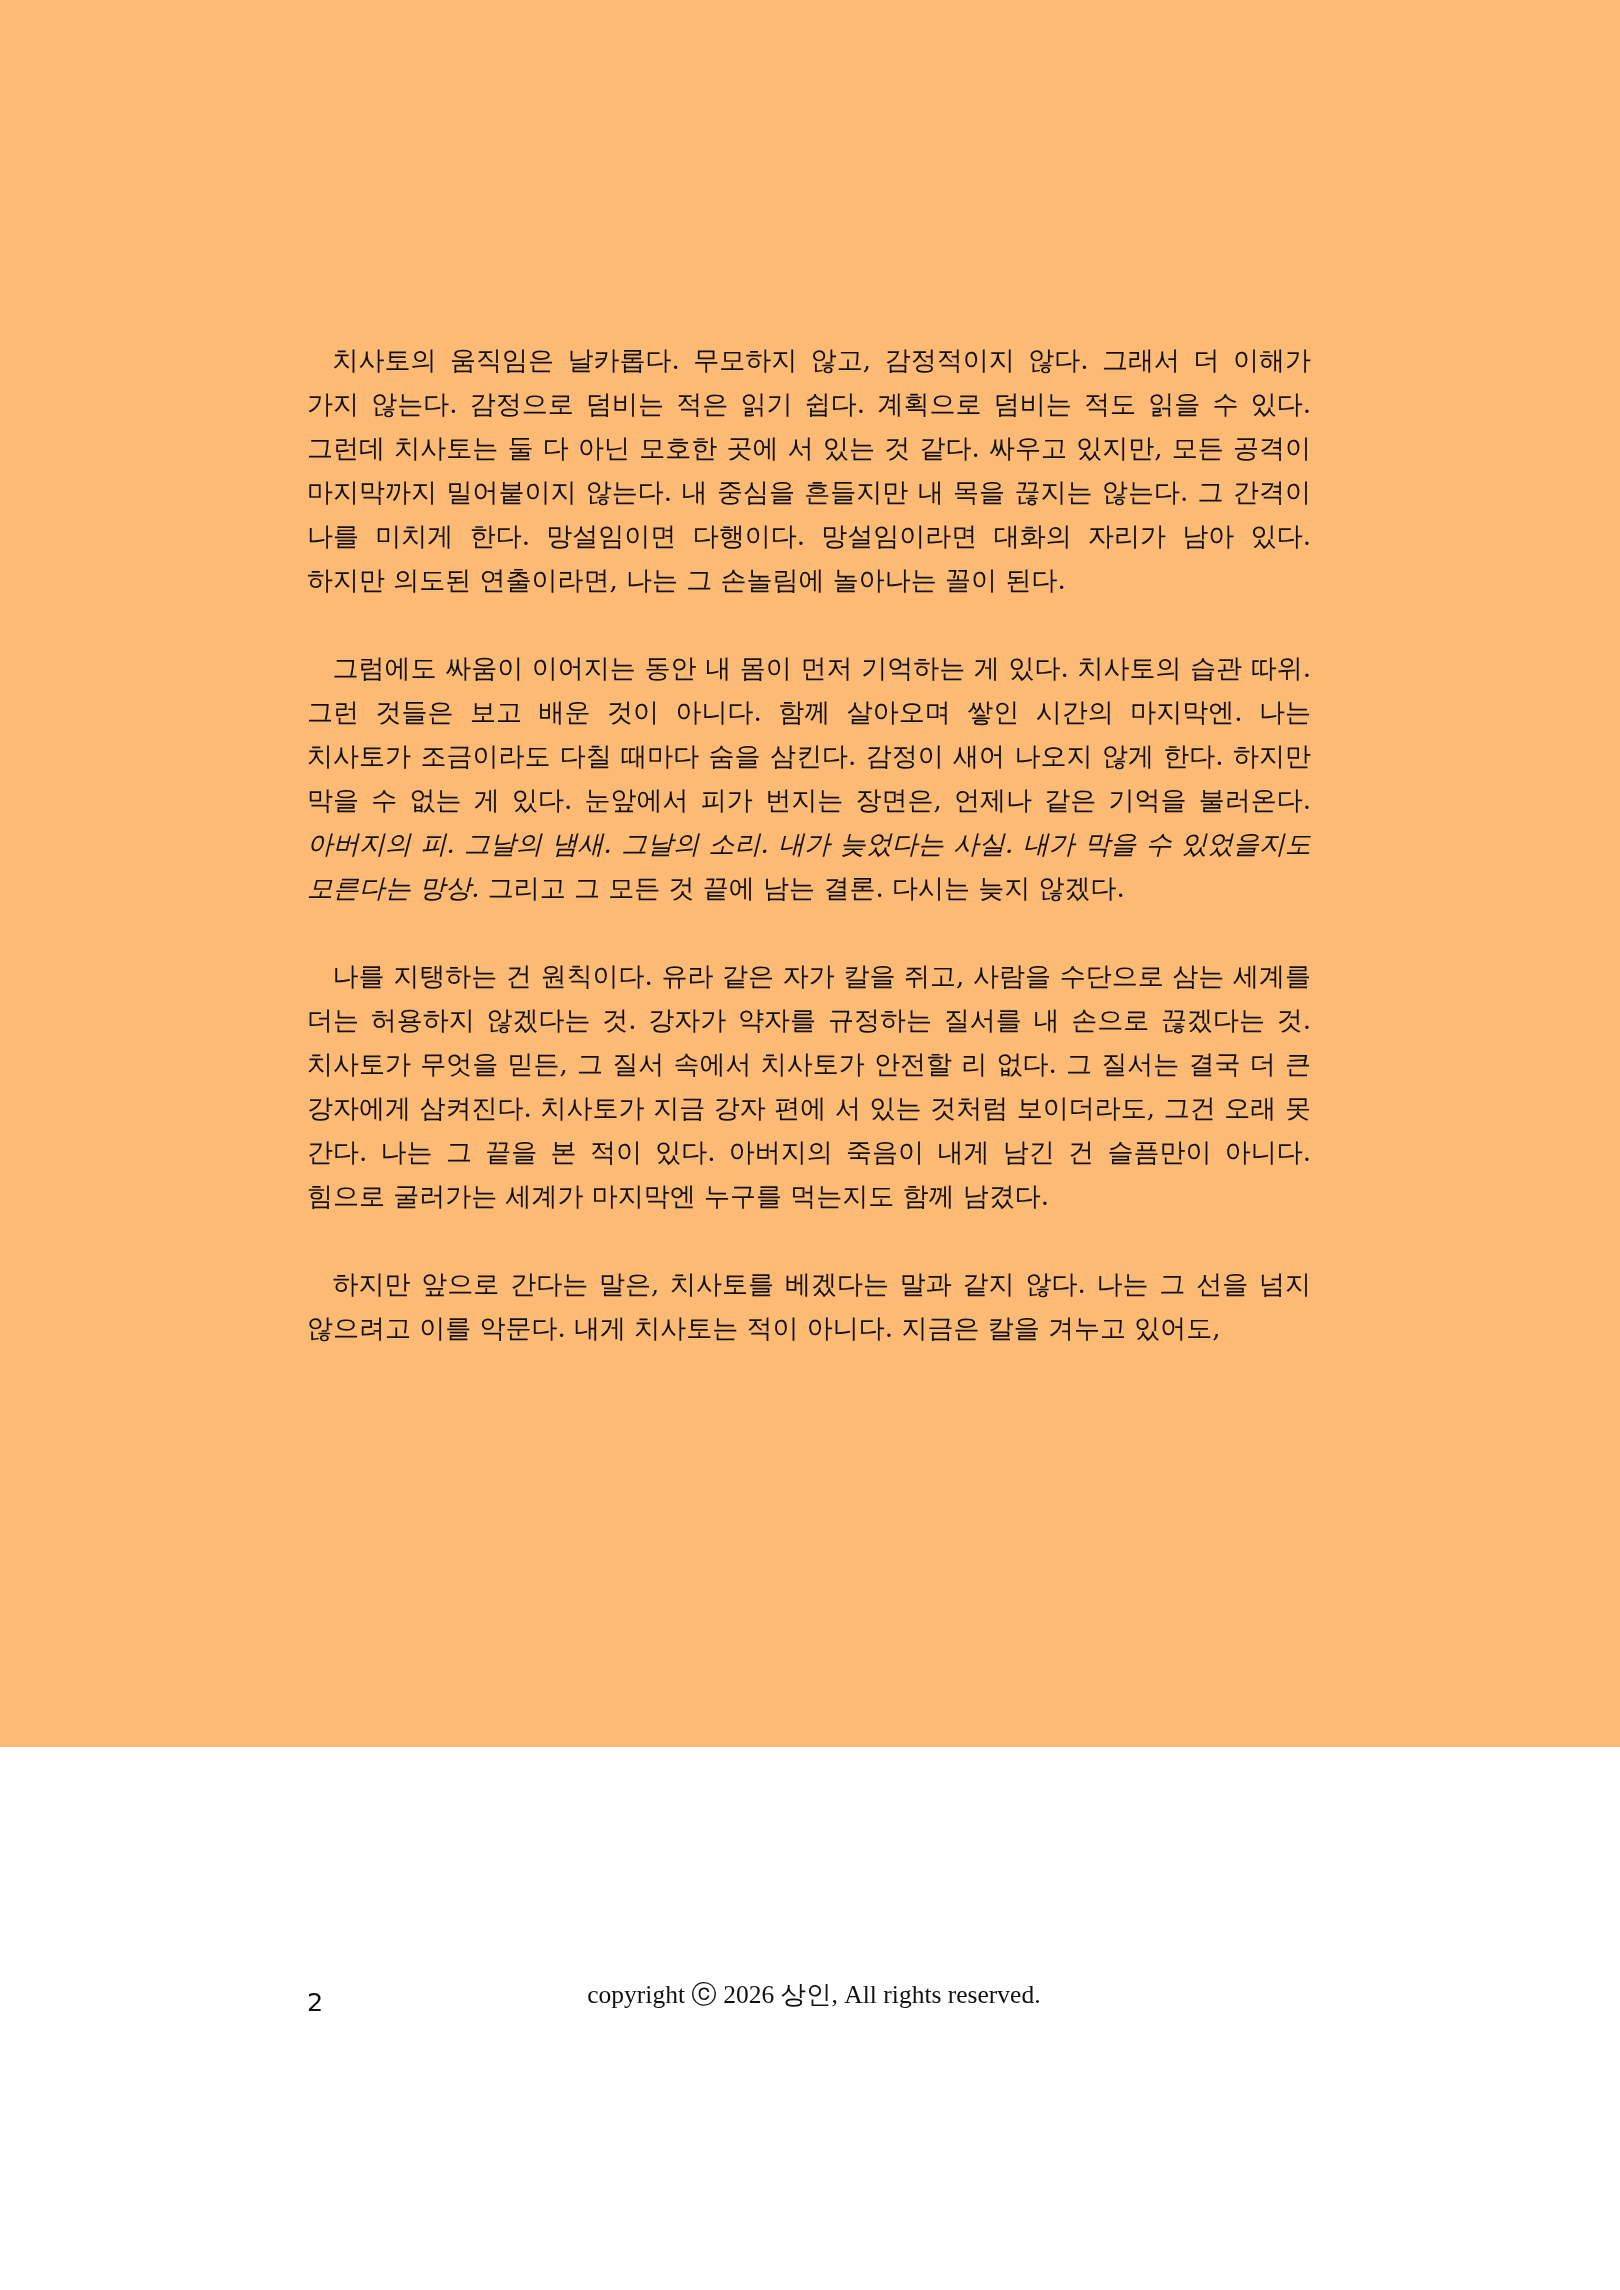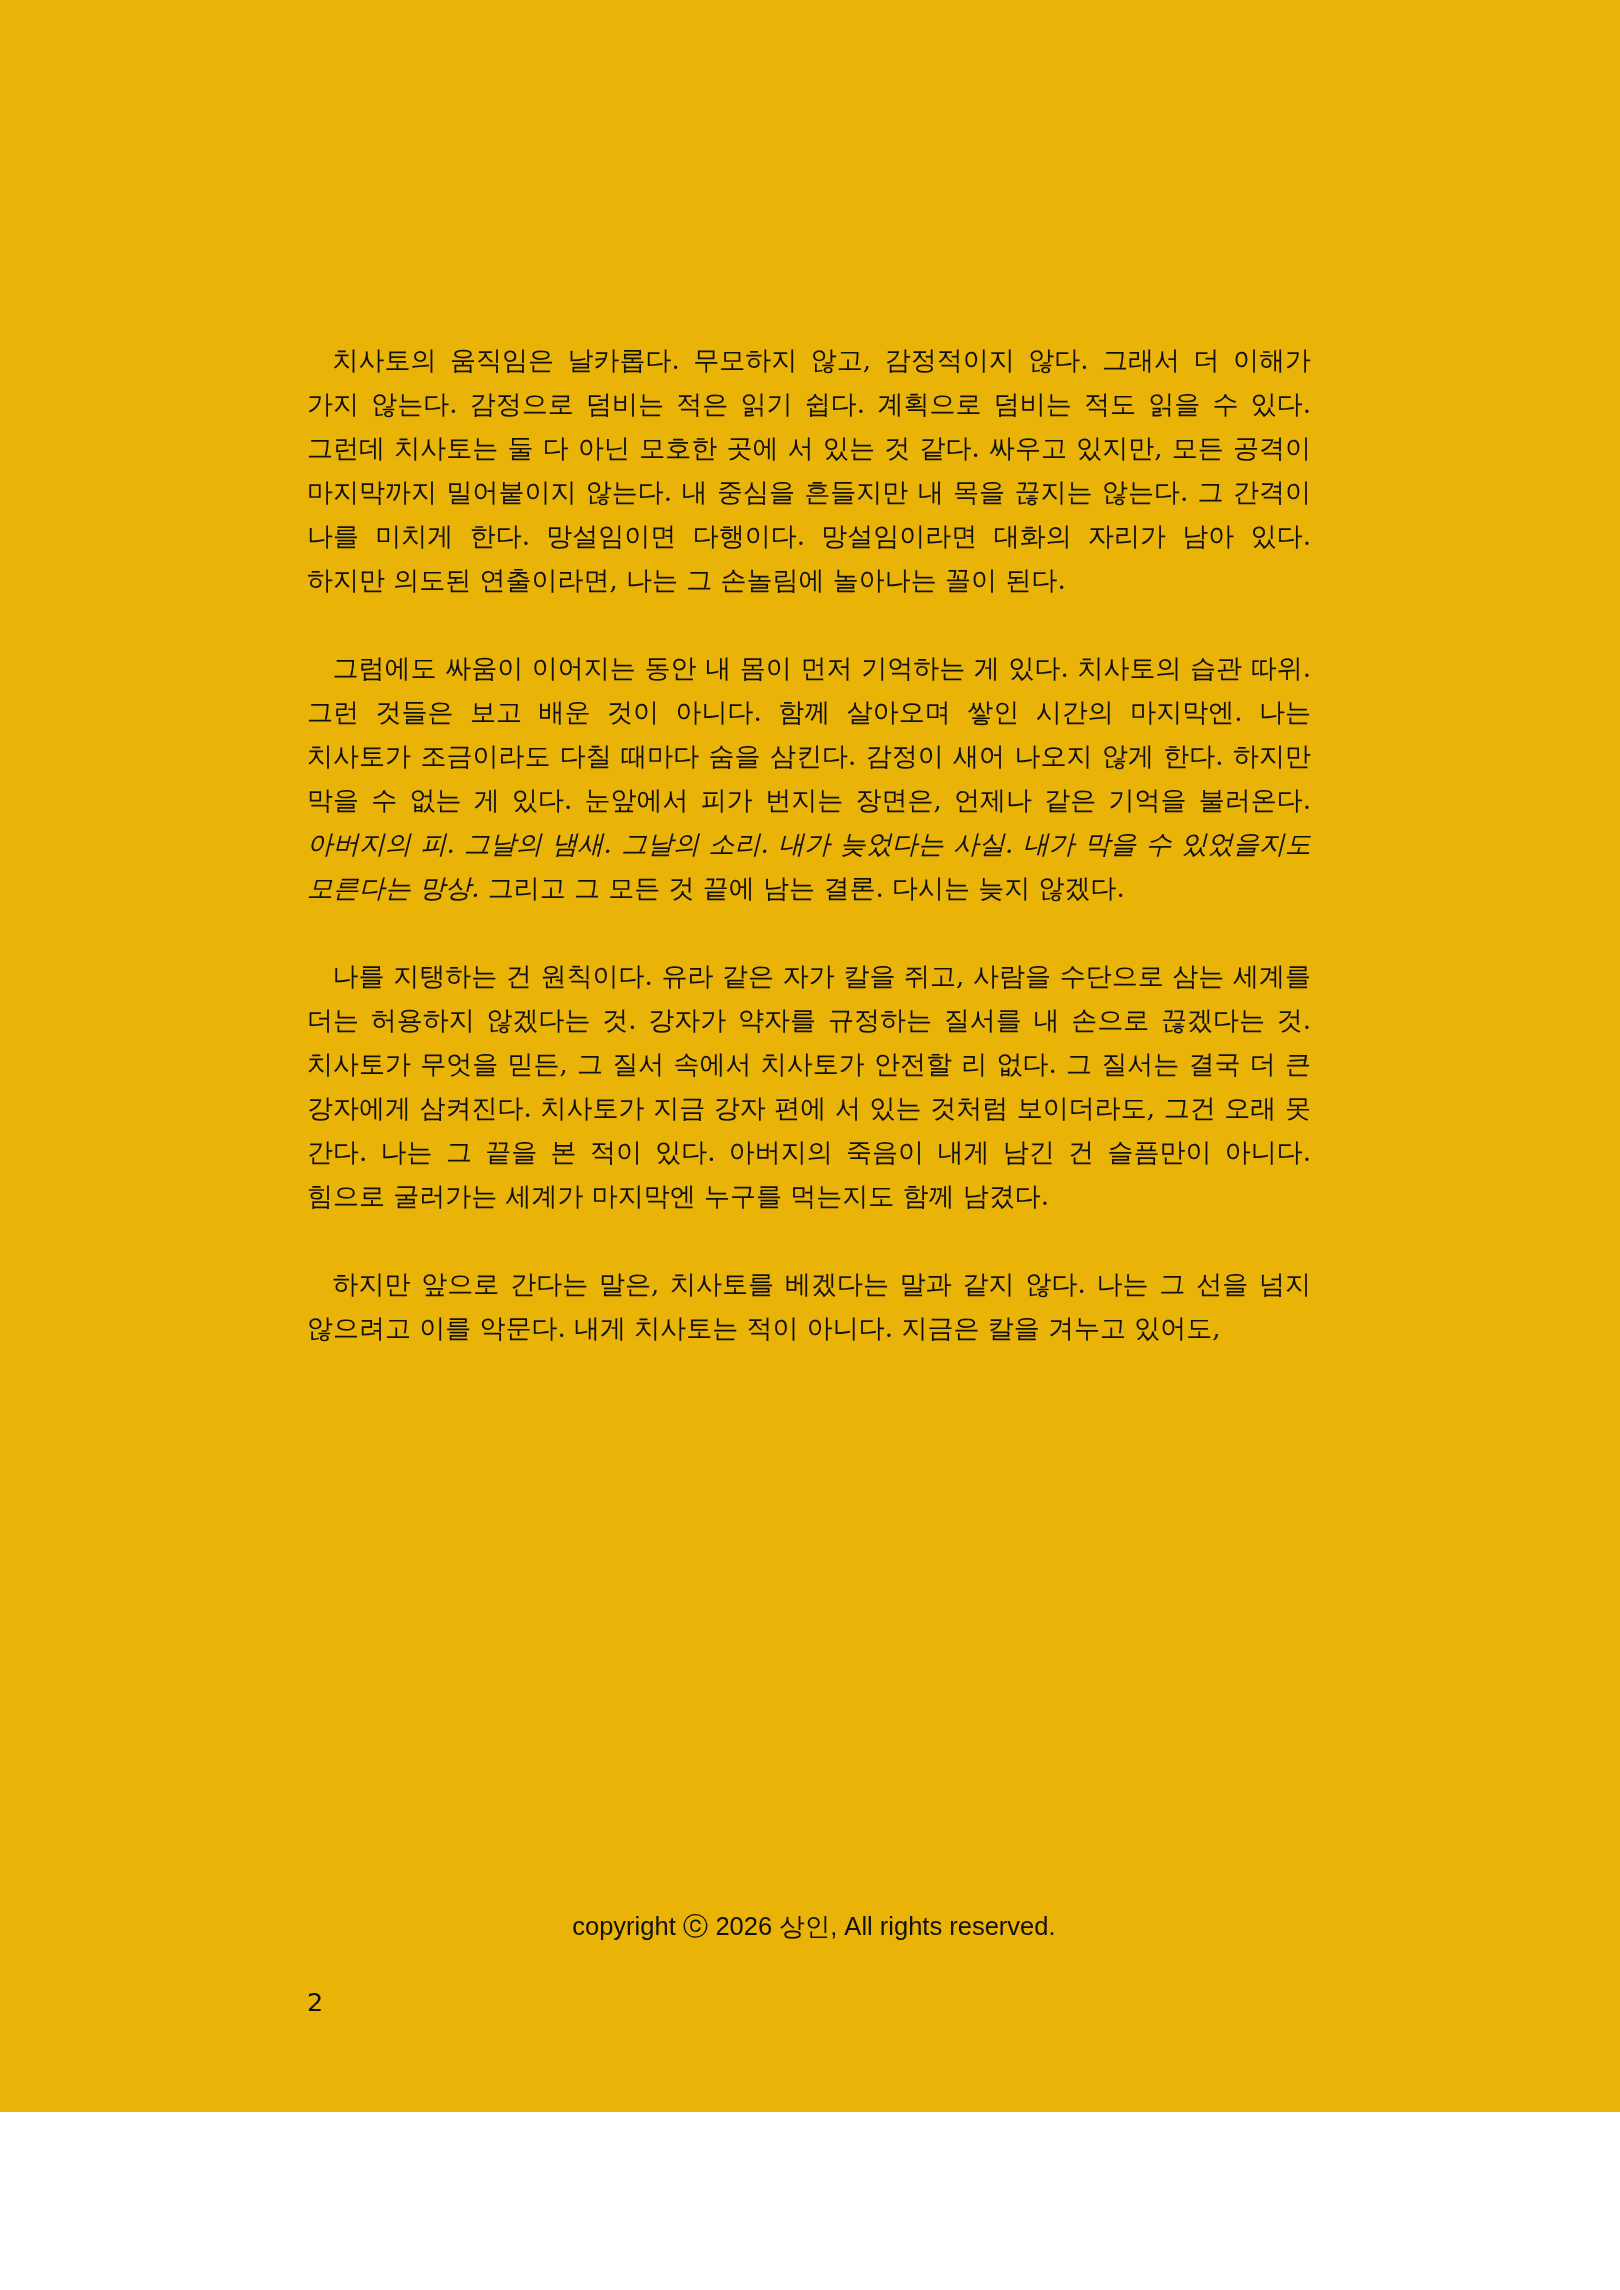--- a/index.html
+++ b/index.html
@@ -11,22 +11,22 @@
     width: 1620px;
     height: 2291px;
     position: relative;
     overflow: hidden;
     color: #111111;
   }
   .page {
     position: absolute;
     left: 0; top: 0;
     width: 1620px;
-    height: 2112px;
-    background: #eab308;
+    height: 1747px;
+    background: #fdba74;
   }
   .body-text {
     position: absolute;
     left: 307px;
     top: 338px;
     width: 1004px;
     font-family: "DejaVu Serif", "Liberation Serif", serif;
     font-size: 26px;
     line-height: 44px;
     text-align: justify;
@@ -45,23 +45,23 @@
     left: 307px;
     top: 1985px;
     font-family: "DejaVu Sans", "Liberation Sans", sans-serif;
     font-size: 25.5px;
     line-height: 35px;
   }
   .footer {
     position: absolute;
     left: 0;
     width: 1620px;
-    top: 1909px;
+    top: 1977px;
     text-align: center;
-    font-family: Liberation Sans, sans-serif;
+    font-family: Liberation Serif, serif;
     font-size: 25.5px;
     line-height: 35px;
     padding-left: 7.8px;
     box-sizing: border-box;
   }
 </style>
 </head>
 <body>
 
 <div class="page">

